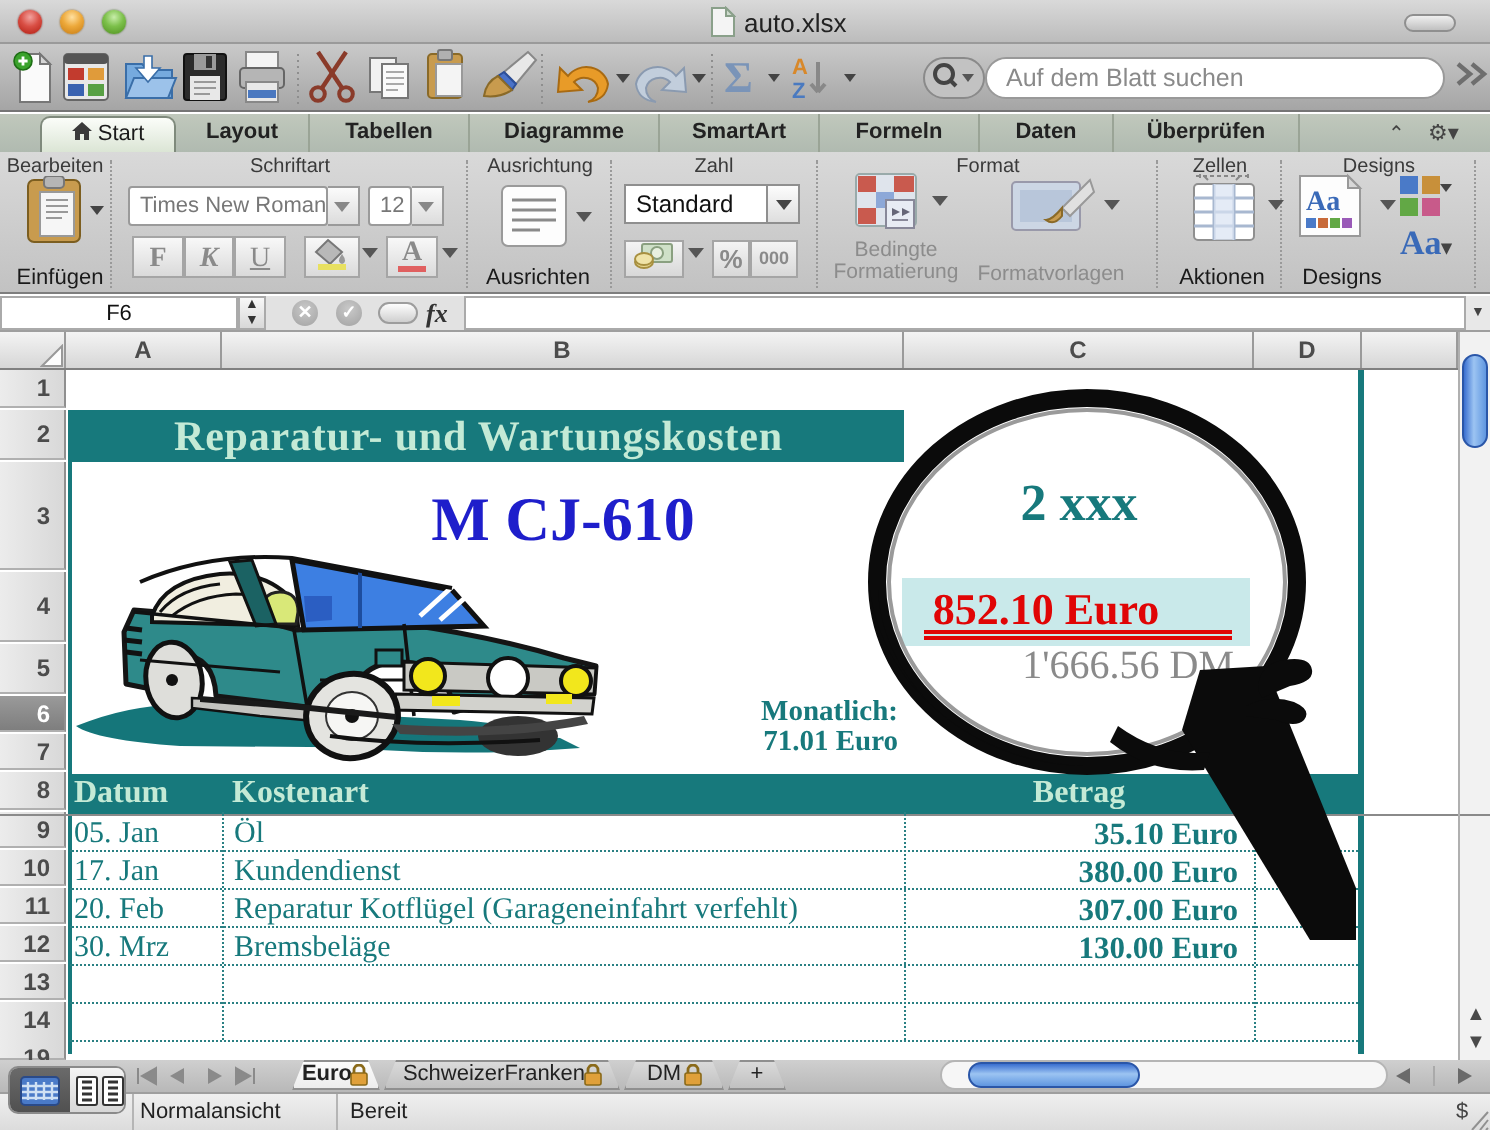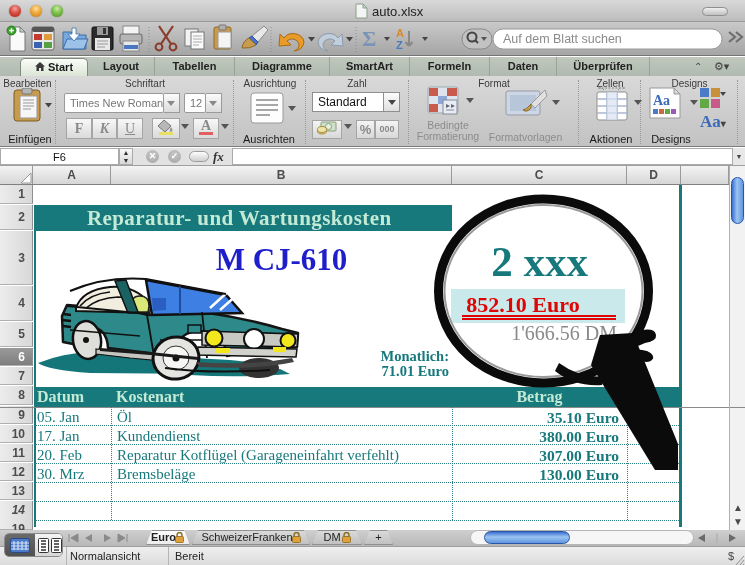--- a/index.html
+++ b/index.html
@@ -116,21 +116,21 @@
   <path d="M481 15 l6 0 -3 4 z" fill="#555"></path>
 
   <rect x="493" y="7" width="229" height="20" rx="10" fill="#fff" stroke="#999"></rect>
   <text x="503" y="21" font-size="12.5" fill="#8a8a8a" font-family="Liberation Sans">Auf dem Blatt suchen</text>
 
   <path d="M729 10 l6 5 -6 5 M736 10 l6 5 -6 5" stroke="#6e6e6e" stroke-width="2.2" fill="none"></path>
 </svg>
 </div>
 
 <div class="abs" style="left:0;top:57px;width:745px;height:19px;background:linear-gradient(#c0c8bc,#b0bab0);">
-  <div class="abs" style="left:20px;top:1px;width:68px;height:18px;background:linear-gradient(#fbfdf9,#dbe5d5);border:1px solid #7f8a7c;border-bottom:none;border-radius:5px 5px 0 0;text-align:center;font-size:11px;font-weight:bold;color:#1a1a1a;line-height:17px;"><svg width="10" height="10" viewBox="0 0 10 10" style="vertical-align:-1px">
+  <div class="abs" style="left:20px;top:1px;width:68px;height:18px;background:linear-gradient(#fbfdf9,#dbe5d5);border:1px solid #7f8a7c;border-bottom:none;border-radius:5px 5px 0 0;text-align:center;font-size:11px;font-weight:normal;color:#1a1a1a;line-height:17px;"><svg width="10" height="10" viewBox="0 0 10 10" style="vertical-align:-1px">
         <path d="M5 0 L10 4.5 H8.5 V9 H6 V6 H4 V9 H1.5 V4.5 H0 Z" fill="#3a3a3a"></path>
       </svg> Start</div>
   <div class="abs tabtxt" style="left:88px;width:67px;">Layout</div>
   <div class="abs tabtxt" style="left:155px;width:80px;">Tabellen</div>
   <div class="abs tabtxt" style="left:235px;width:95px;">Diagramme</div>
   <div class="abs tabtxt" style="left:330px;width:80px;">SmartArt</div>
   <div class="abs tabtxt" style="left:410px;width:80px;">Formeln</div>
   <div class="abs tabtxt" style="left:490px;width:67px;">Daten</div>
   <div class="abs tabtxt" style="left:557px;width:93px;">Überprüfen</div>
   <div class="abs" style="left:694px;top:4px;font-size:10px;color:#444;">⌃</div>
@@ -310,21 +310,21 @@
   <div class="abs rh" style="top:101px;height:35px;line-height:35px;">4</div>
   <div class="abs rh" style="top:137px;height:25px;line-height:25px;">5</div>
   <div class="abs rh sel" style="top:163px;height:18px;line-height:18px;">6</div>
   <div class="abs rh" style="top:182px;height:18px;line-height:18px;">7</div>
   <div class="abs rh" style="top:201px;height:19px;line-height:19px;">8</div>
   <div class="abs rh" style="top:221px;height:18px;line-height:18px;">9</div>
   <div class="abs rh" style="top:240px;height:18px;line-height:18px;">10</div>
   <div class="abs rh" style="top:259px;height:18px;line-height:18px;">11</div>
   <div class="abs rh" style="top:278px;height:18px;line-height:18px;">12</div>
   <div class="abs rh" style="top:297px;height:18px;line-height:18px;">13</div>
-  <div class="abs rh" style="top:316px;height:22px;line-height:18px;font-style:italic;">14</div>
+  <div class="abs rh" style="top:316px;height:22px;line-height:18px;">14</div>
   <div class="abs rh" style="top:335px;height:10px;line-height:18px;">19</div>
 
   <div class="abs" style="left:34px;top:20px;width:2px;height:322px;background:#17797c;"></div>
   <div class="abs" style="left:679px;top:0;width:3px;height:342px;background:#17797c;"></div>
 
   <div class="abs" style="left:35px;top:20px;width:417px;height:26px;background:#17797c;"></div>
   <div class="abs serif" style="left:87px;top:21px;width:370px;height:24px;line-height:24px;font-size:21px;font-weight:bold;color:#c4ead6;letter-spacing:0.4px;">Reparatur- und Wartungskosten</div>
 
   <div class="abs serif" style="left:111px;top:57px;width:341px;text-align:center;font-size:31px;font-weight:bold;color:#1e1ecb;">M CJ-610</div>
 
@@ -408,21 +408,21 @@
   <div class="abs serif td" style="left:117px;top:262px;">Reparatur Kotflügel (Garageneinfahrt verfehlt)</div>
   <div class="abs serif amt" style="top:262px;">307.00 Euro</div>
   <div class="abs serif td" style="left:37px;top:281px;">30. Mrz</div>
   <div class="abs serif td" style="left:117px;top:281px;">Bremsbeläge</div>
   <div class="abs serif amt" style="top:281px;">130.00 Euro</div>
 
   <svg id="mag" class="abs" style="left:395px;top:0" width="295px" height="300" viewBox="0 0 295 300">
     <ellipse cx="148.5" cy="106" rx="105" ry="92" fill="#ffffff"></ellipse>
   </svg>
   <div class="abs" style="left:451px;top:104px;width:174px;height:34px;background:#c9e9ea;"></div>
-  <div class="abs serif" style="left:452px;top:52px;width:175px;text-align:center;font-size:43px;font-weight:bold;color:#17797c;">2 xxx</div>
+  <div class="abs serif" style="left:452px;top:52px;width:175px;text-align:center;font-size:26px;font-weight:bold;color:#17797c;">2 xxx</div>
   <div class="abs serif" style="left:430px;top:107px;width:186px;text-align:center;font-size:22px;font-weight:bold;color:#e00505;">852.10 Euro</div>
   <div class="abs" style="left:462px;top:130px;width:154px;height:1.5px;background:#e00505;"></div>
   <div class="abs" style="left:462px;top:133px;width:154px;height:1.5px;background:#e00505;"></div>
   <div class="abs serif" style="left:431px;top:137px;width:186px;text-align:right;font-size:20px;color:#8a8a8a;">1'666.56 DM</div>
 
   <svg class="abs" style="left:395px;top:0" width="295" height="300" viewBox="0 0 295 300">
     <ellipse cx="148.5" cy="106" rx="99" ry="86" fill="none" stroke="#9a9a9a" stroke-width="2"></ellipse>
     <ellipse cx="148.5" cy="106" rx="105" ry="92" fill="none" stroke="#0b0b0b" stroke-width="9"></ellipse>
     <path d="M44 110 A105 92 0 0 0 148 198 A 112 99 0 0 1 40 110 Z" fill="#0b0b0b"></path>
 

